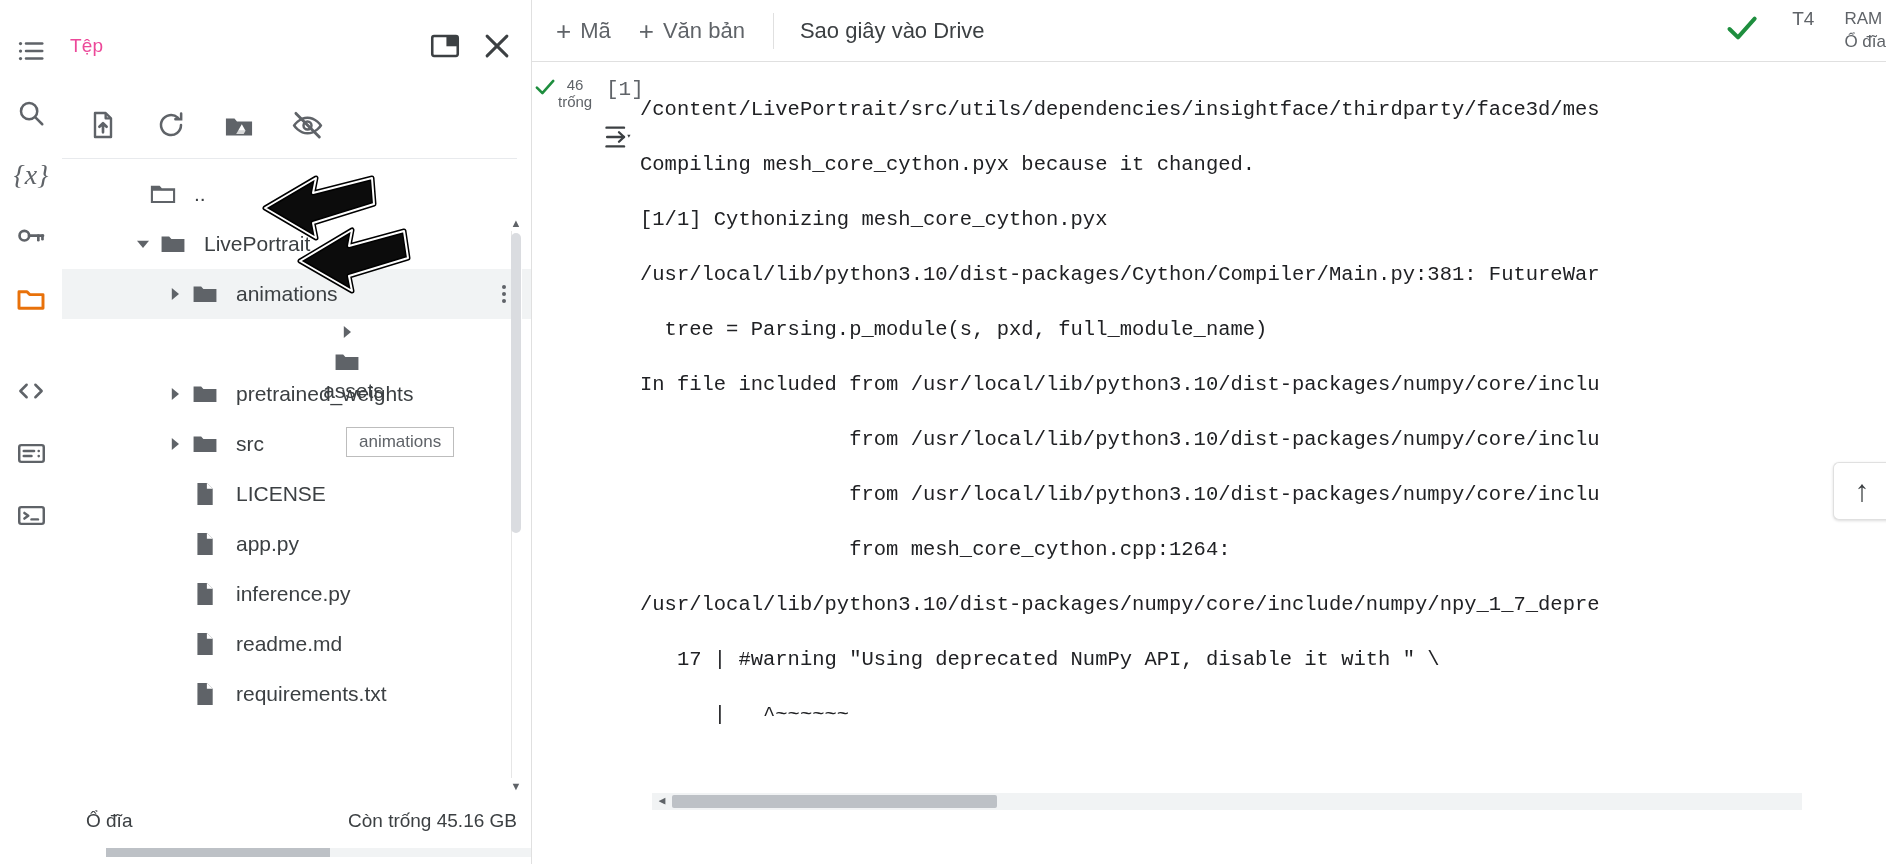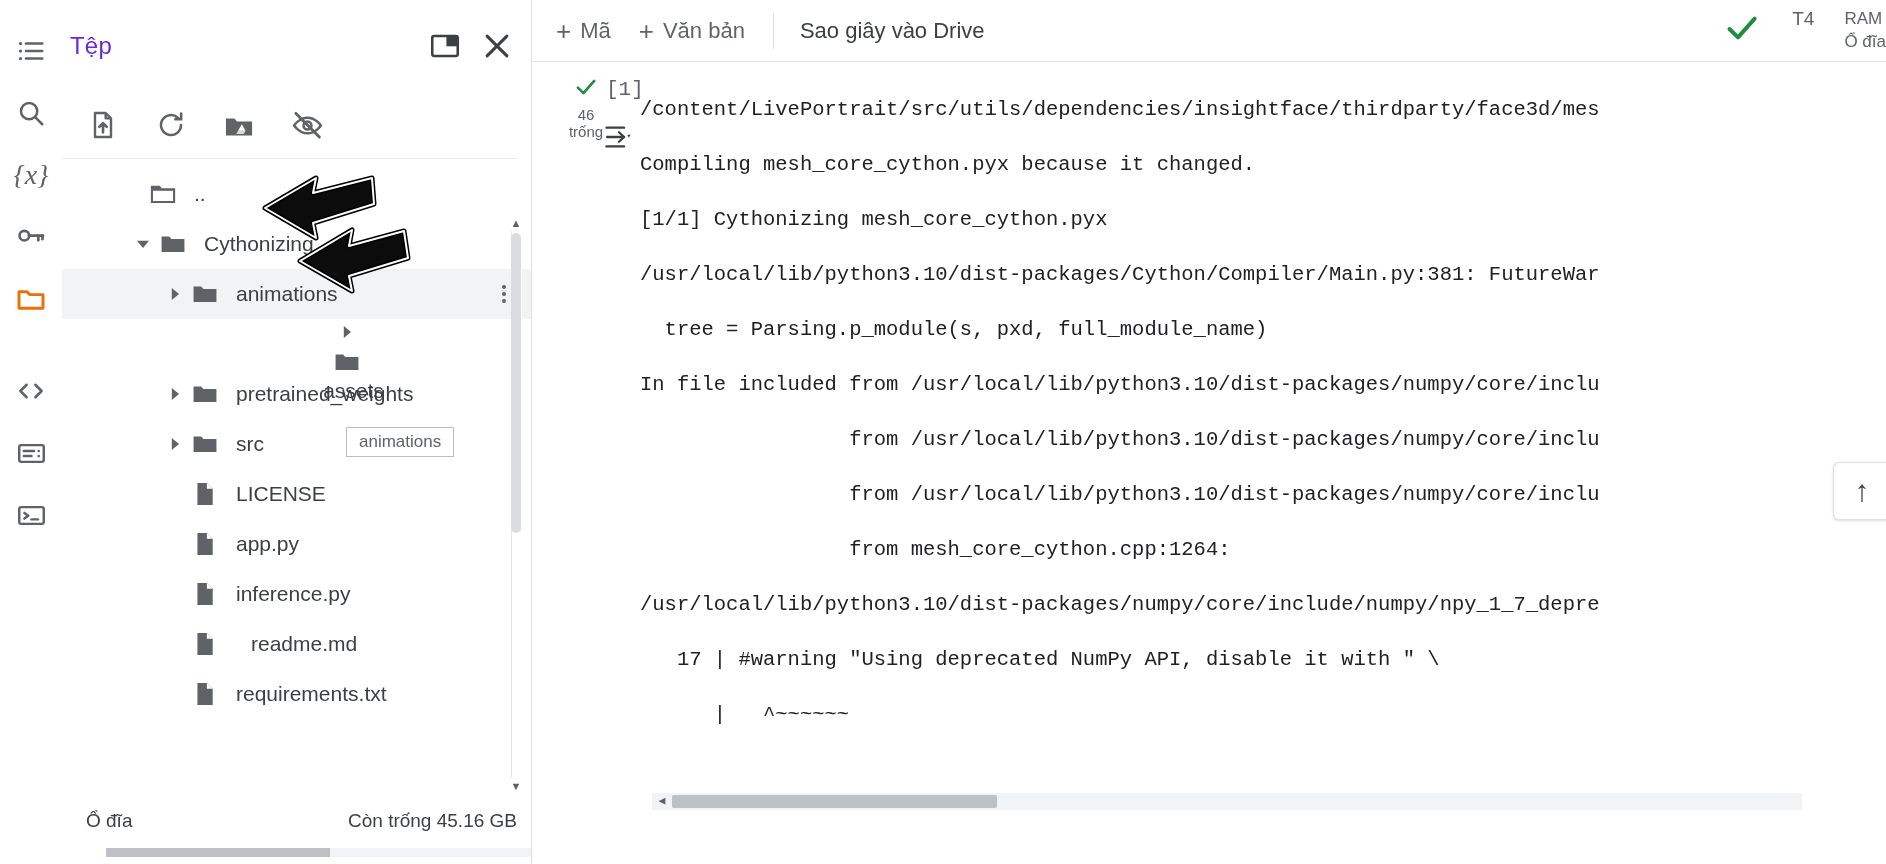--- a/index.html
+++ b/index.html
@@ -31,21 +31,21 @@
 
   
   .filepanel{
     width:470px;flex:0 0 470px;background:#fff;position:relative;
     border-right:1px solid #e0e0e0;box-sizing:border-box;
     display:flex;flex-direction:column;
   }
   .fp-head{
     height:92px;display:flex;align-items:center;padding:0 8px 0 8px;box-sizing:border-box;
   }
-  .fp-title{font-size:24px;color:#6d28d9;font-weight:400;letter-spacing:.2px;}
+  .fp-title{font-size:19px;color:#ec4899;font-weight:400;letter-spacing:.2px;}
   .fp-head-spacer{flex:1;}
   .fp-head-btn{
     width:52px;height:52px;display:flex;align-items:center;justify-content:center;
     color:#3c4043;cursor:pointer;
   }
   .fp-tools{
     display:flex;align-items:center;gap:34px;padding:0 0 0 24px;height:66px;
     border-bottom:1px solid #e8eaed;margin-right:14px;
   }
   .fp-tool{width:34px;height:34px;display:flex;align-items:center;justify-content:center;color:#5f6368;cursor:pointer;}
@@ -118,21 +118,21 @@
   .tb-right{margin-left:auto;display:flex;align-items:flex-start;gap:30px;padding-right:0;}
   .tb-check{color:#1e8e3e;}
   .tb-t4{font-size:19px;color:#5f6368;}
   .tb-res{font-size:17px;color:#5f6368;line-height:1.35;white-space:nowrap;}
 
   .nb-body{flex:1;position:relative;overflow:hidden;background:#fff;}
 
   .cell{position:relative;display:flex;}
   .gutter{
     width:108px;flex:0 0 108px;box-sizing:border-box;
-    display:flex;flex-direction:column;align-items:center;padding-top:12px;
+    display:flex;padding-top:12px;
   }
   .gcheck{color:#1e8e3e;font-size:23px;line-height:1;}
   .gtime{font-size:15px;color:#5f6368;text-align:center;line-height:1.15;margin-top:2px;}
   .cellnum{
     position:absolute;left:74px;top:16px;font-size:21px;color:#5f6368;
     font-family:"Liberation Mono", monospace;
   }
   .outicon{
     position:absolute;left:70px;top:60px;width:34px;height:30px;color:#3c4043;
   }
@@ -289,21 +289,21 @@
         <div class="caret">
           <svg width="16" height="16" viewBox="0 0 12 12">
               <path d="M1.5 3.5h9L6 9z" fill="#5f6368"></path>
             </svg>
         </div>
         <div class="ficon">
           <svg width="28" height="28" viewBox="0 0 24 24">
               <path d="M2.2 5.6h6.5l1.9 2.2h11.2v11.0H2.2z" fill="#5f6368"></path>
             </svg>
         </div>
-        <div class="rlabel">Cythonizing</div>
+        <div class="rlabel">LivePortrait</div>
       </div>
 
       <div class="row sel" style="padding-left:100px;">
         <div class="caret">
           <svg width="16" height="16" viewBox="0 0 12 12">
               <path d="M3.6 1.5v9L9 6z" fill="#5f6368"></path>
             </svg>
         </div>
         <div class="ficon">
           <svg width="28" height="28" viewBox="0 0 24 24">
@@ -383,21 +383,21 @@
       <div class="row" style="padding-left:126px;">
         <div class="ficon">
           <svg width="28" height="28" viewBox="0 0 24 24">
               <path d="M5.5 2.6h8.1l5 5v13.8h-13.1z" fill="#5f6368"></path>
               <path d="M13.6 2.6v5h5z" fill="#fff"></path>
             </svg>
         </div>
         <div class="rlabel">inference.py</div>
       </div>
 
-      <div class="row" style="padding-left:126px;gap:15px;">
+      <div class="row" style="padding-left:126px;">
         <div class="ficon">
           <svg width="28" height="28" viewBox="0 0 24 24">
               <path d="M5.5 2.6h8.1l5 5v13.8h-13.1z" fill="#5f6368"></path>
               <path d="M13.6 2.6v5h5z" fill="#fff"></path>
             </svg>
         </div>
         <div class="rlabel">readme.md</div>
       </div>
 
       <div class="row" style="padding-left:126px;">

